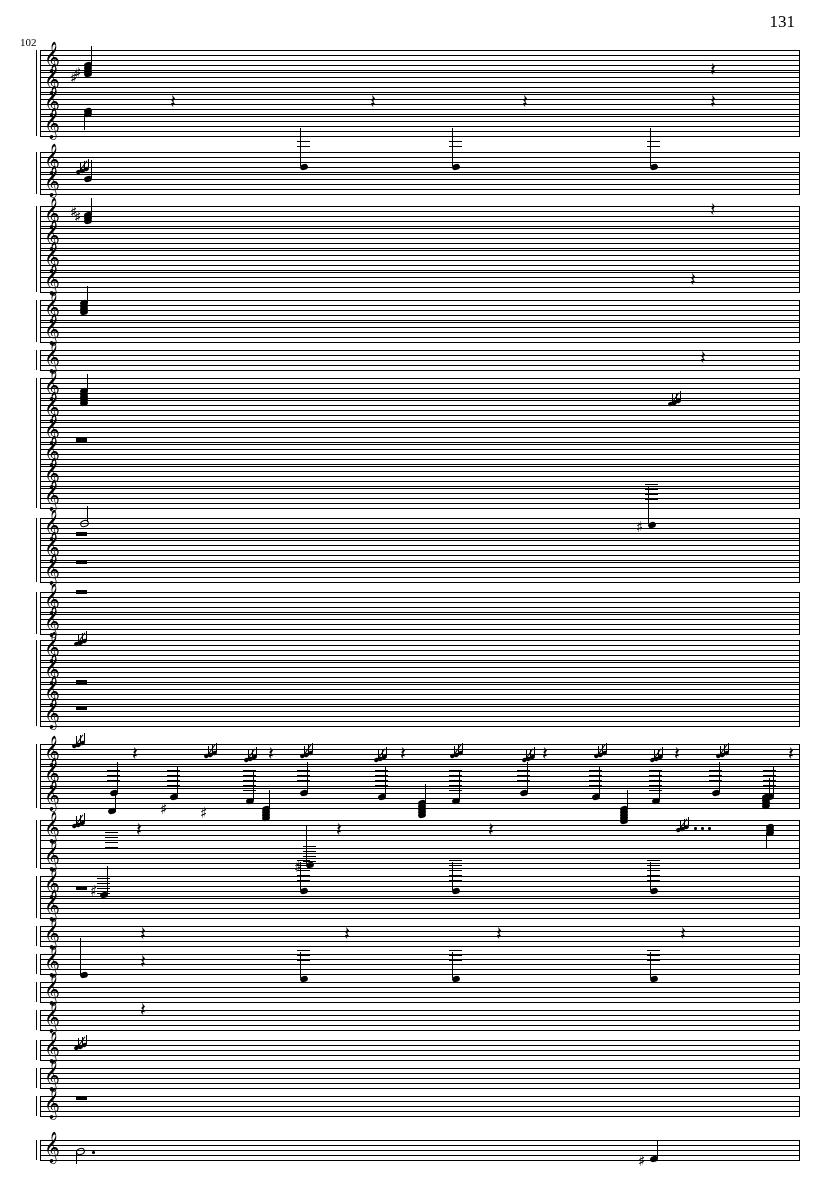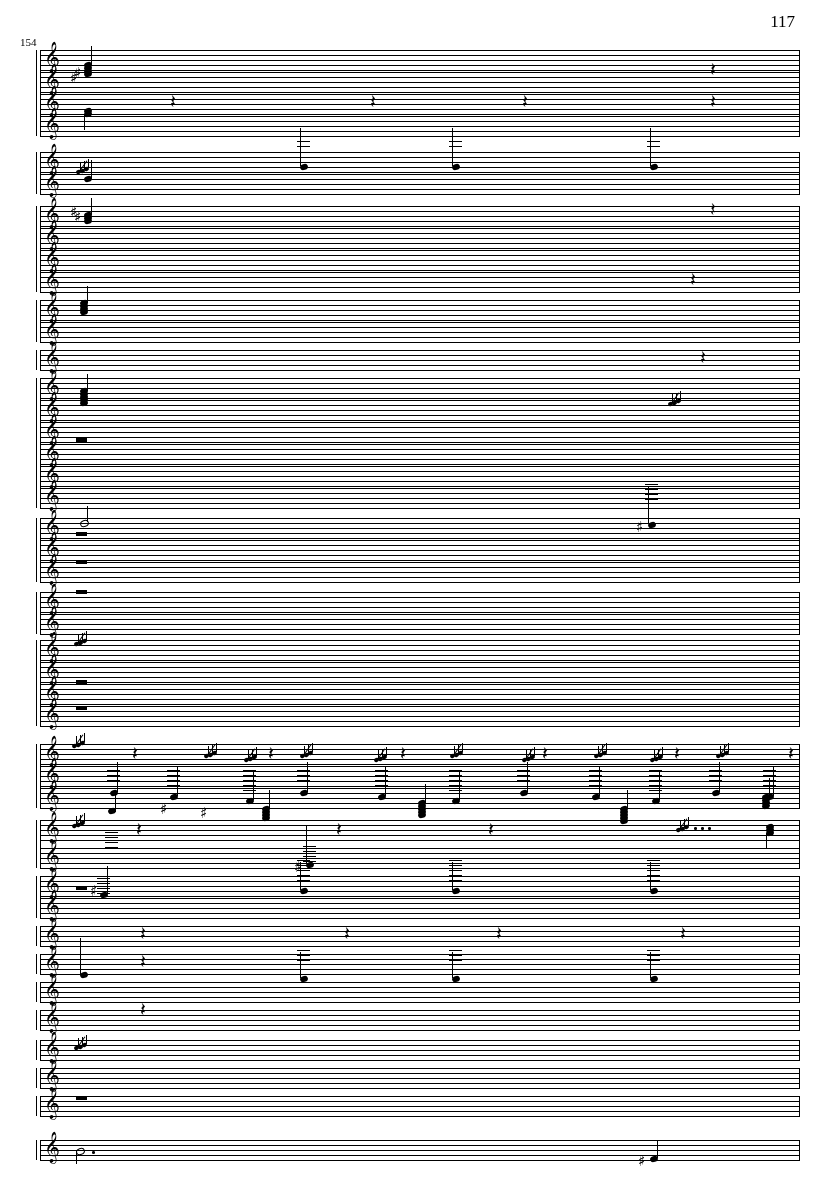--- a/index.html
+++ b/index.html
@@ -156,22 +156,22 @@
     position: absolute;
     width: 1px;
     background: #000;
   }
 </style>
 </head>
 <body>
 
 <div class="page">
 
-  <div class="page-number">117</div>
-  <div class="measure-number">154</div>
+  <div class="page-number">131</div>
+  <div class="measure-number">102</div>
 
   <div class="score" id="score-root">
       <div class="staff" style="top: 50px;">
         <div class="line"></div>
         <div class="line"></div>
         <div class="line"></div>
         <div class="line"></div>
         <div class="line"></div>
       </div>
       <div class="clef" style="left: 44px; top: 43px;">𝄞</div>

